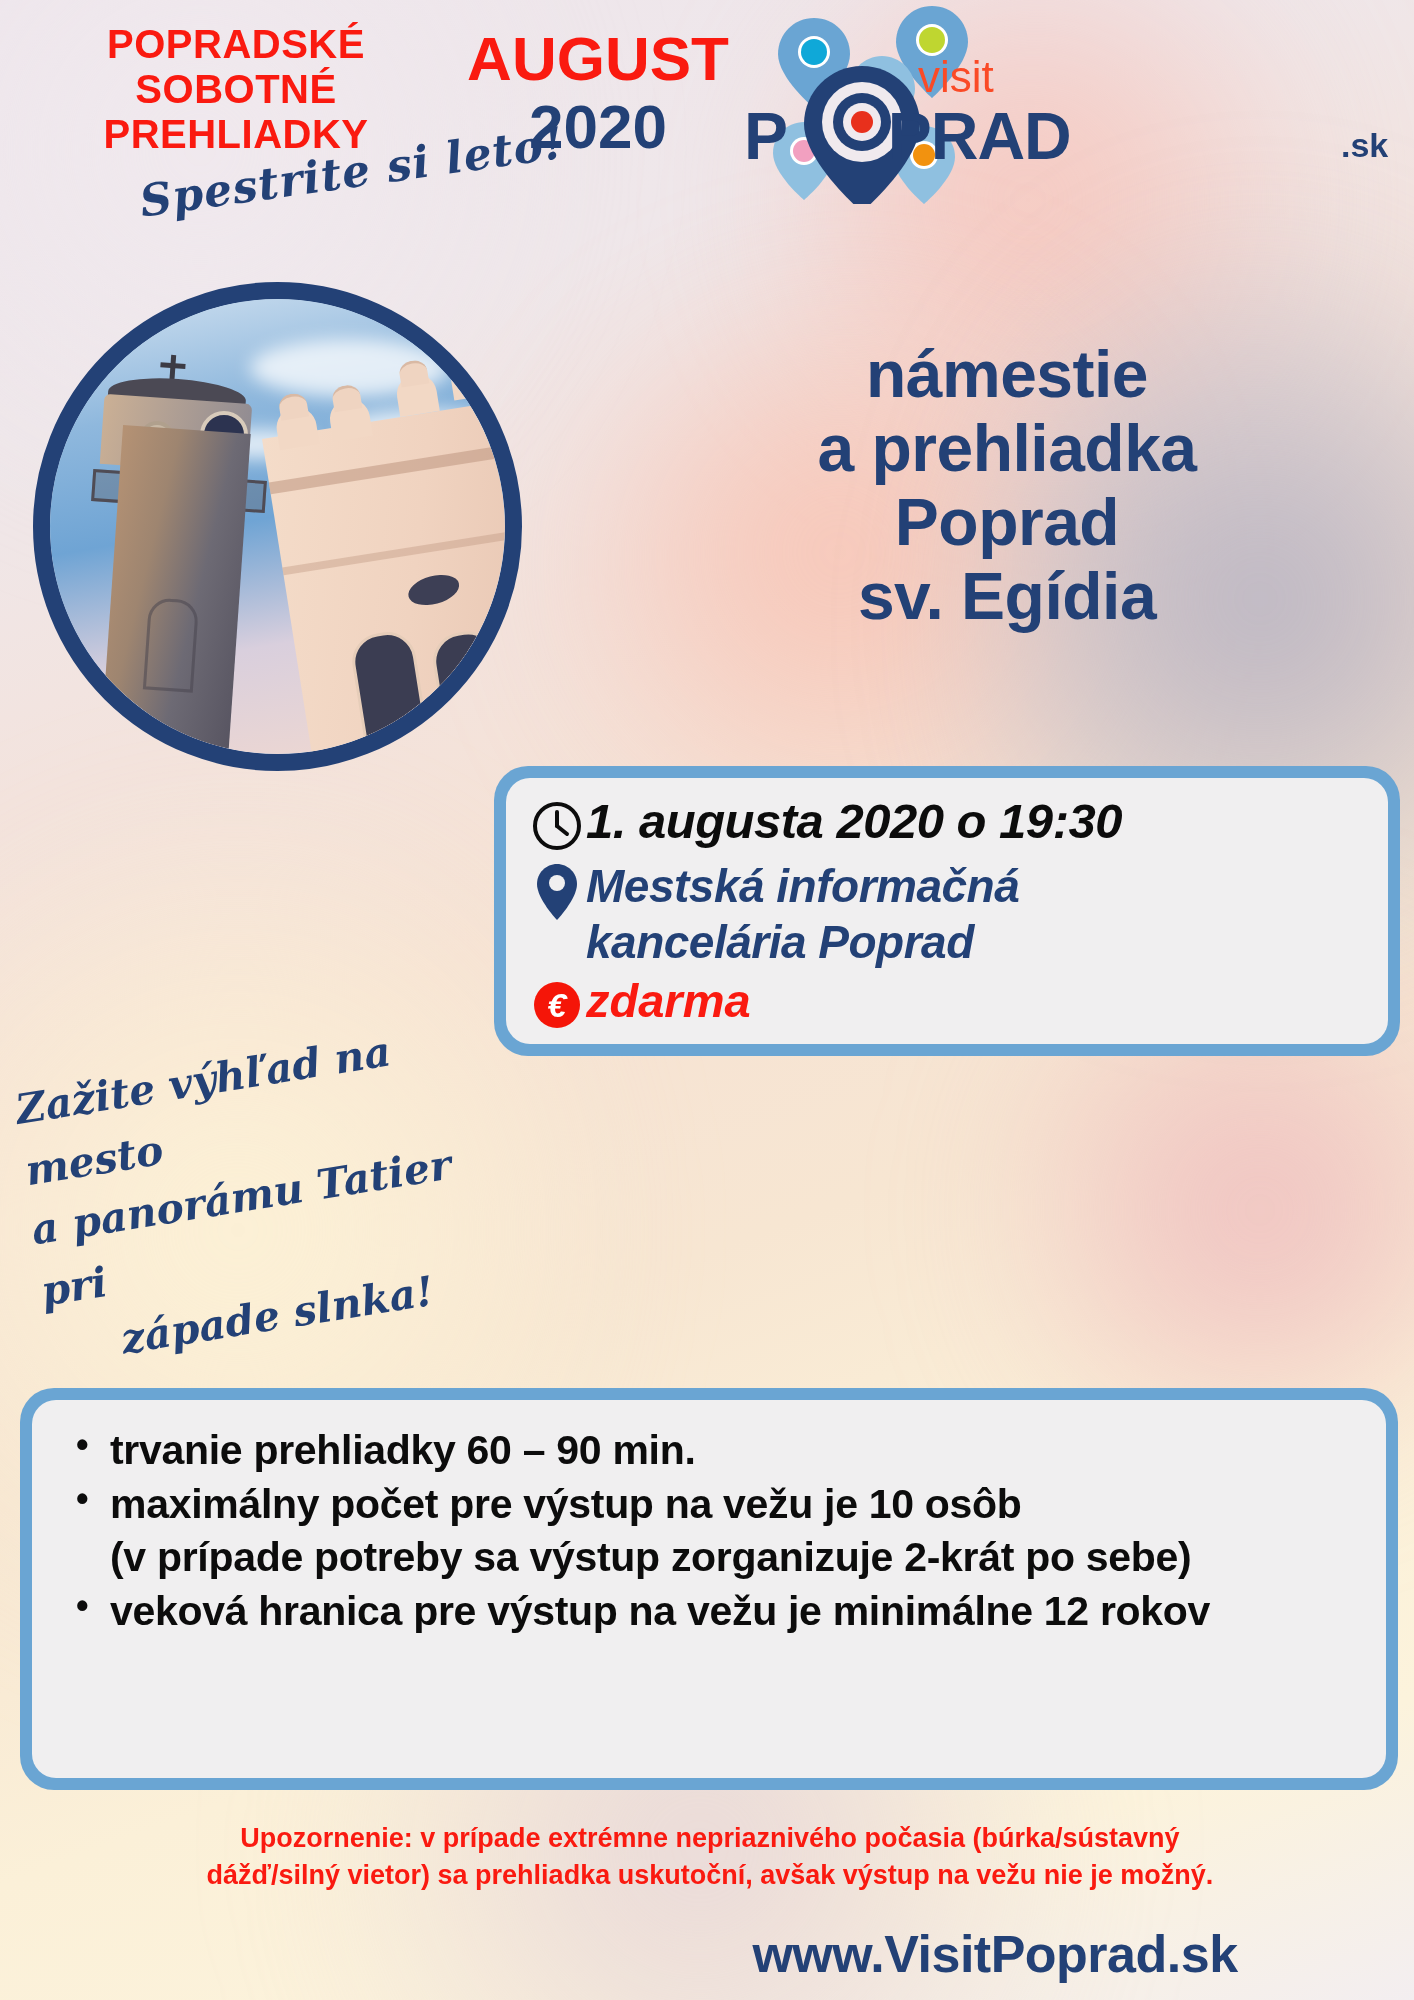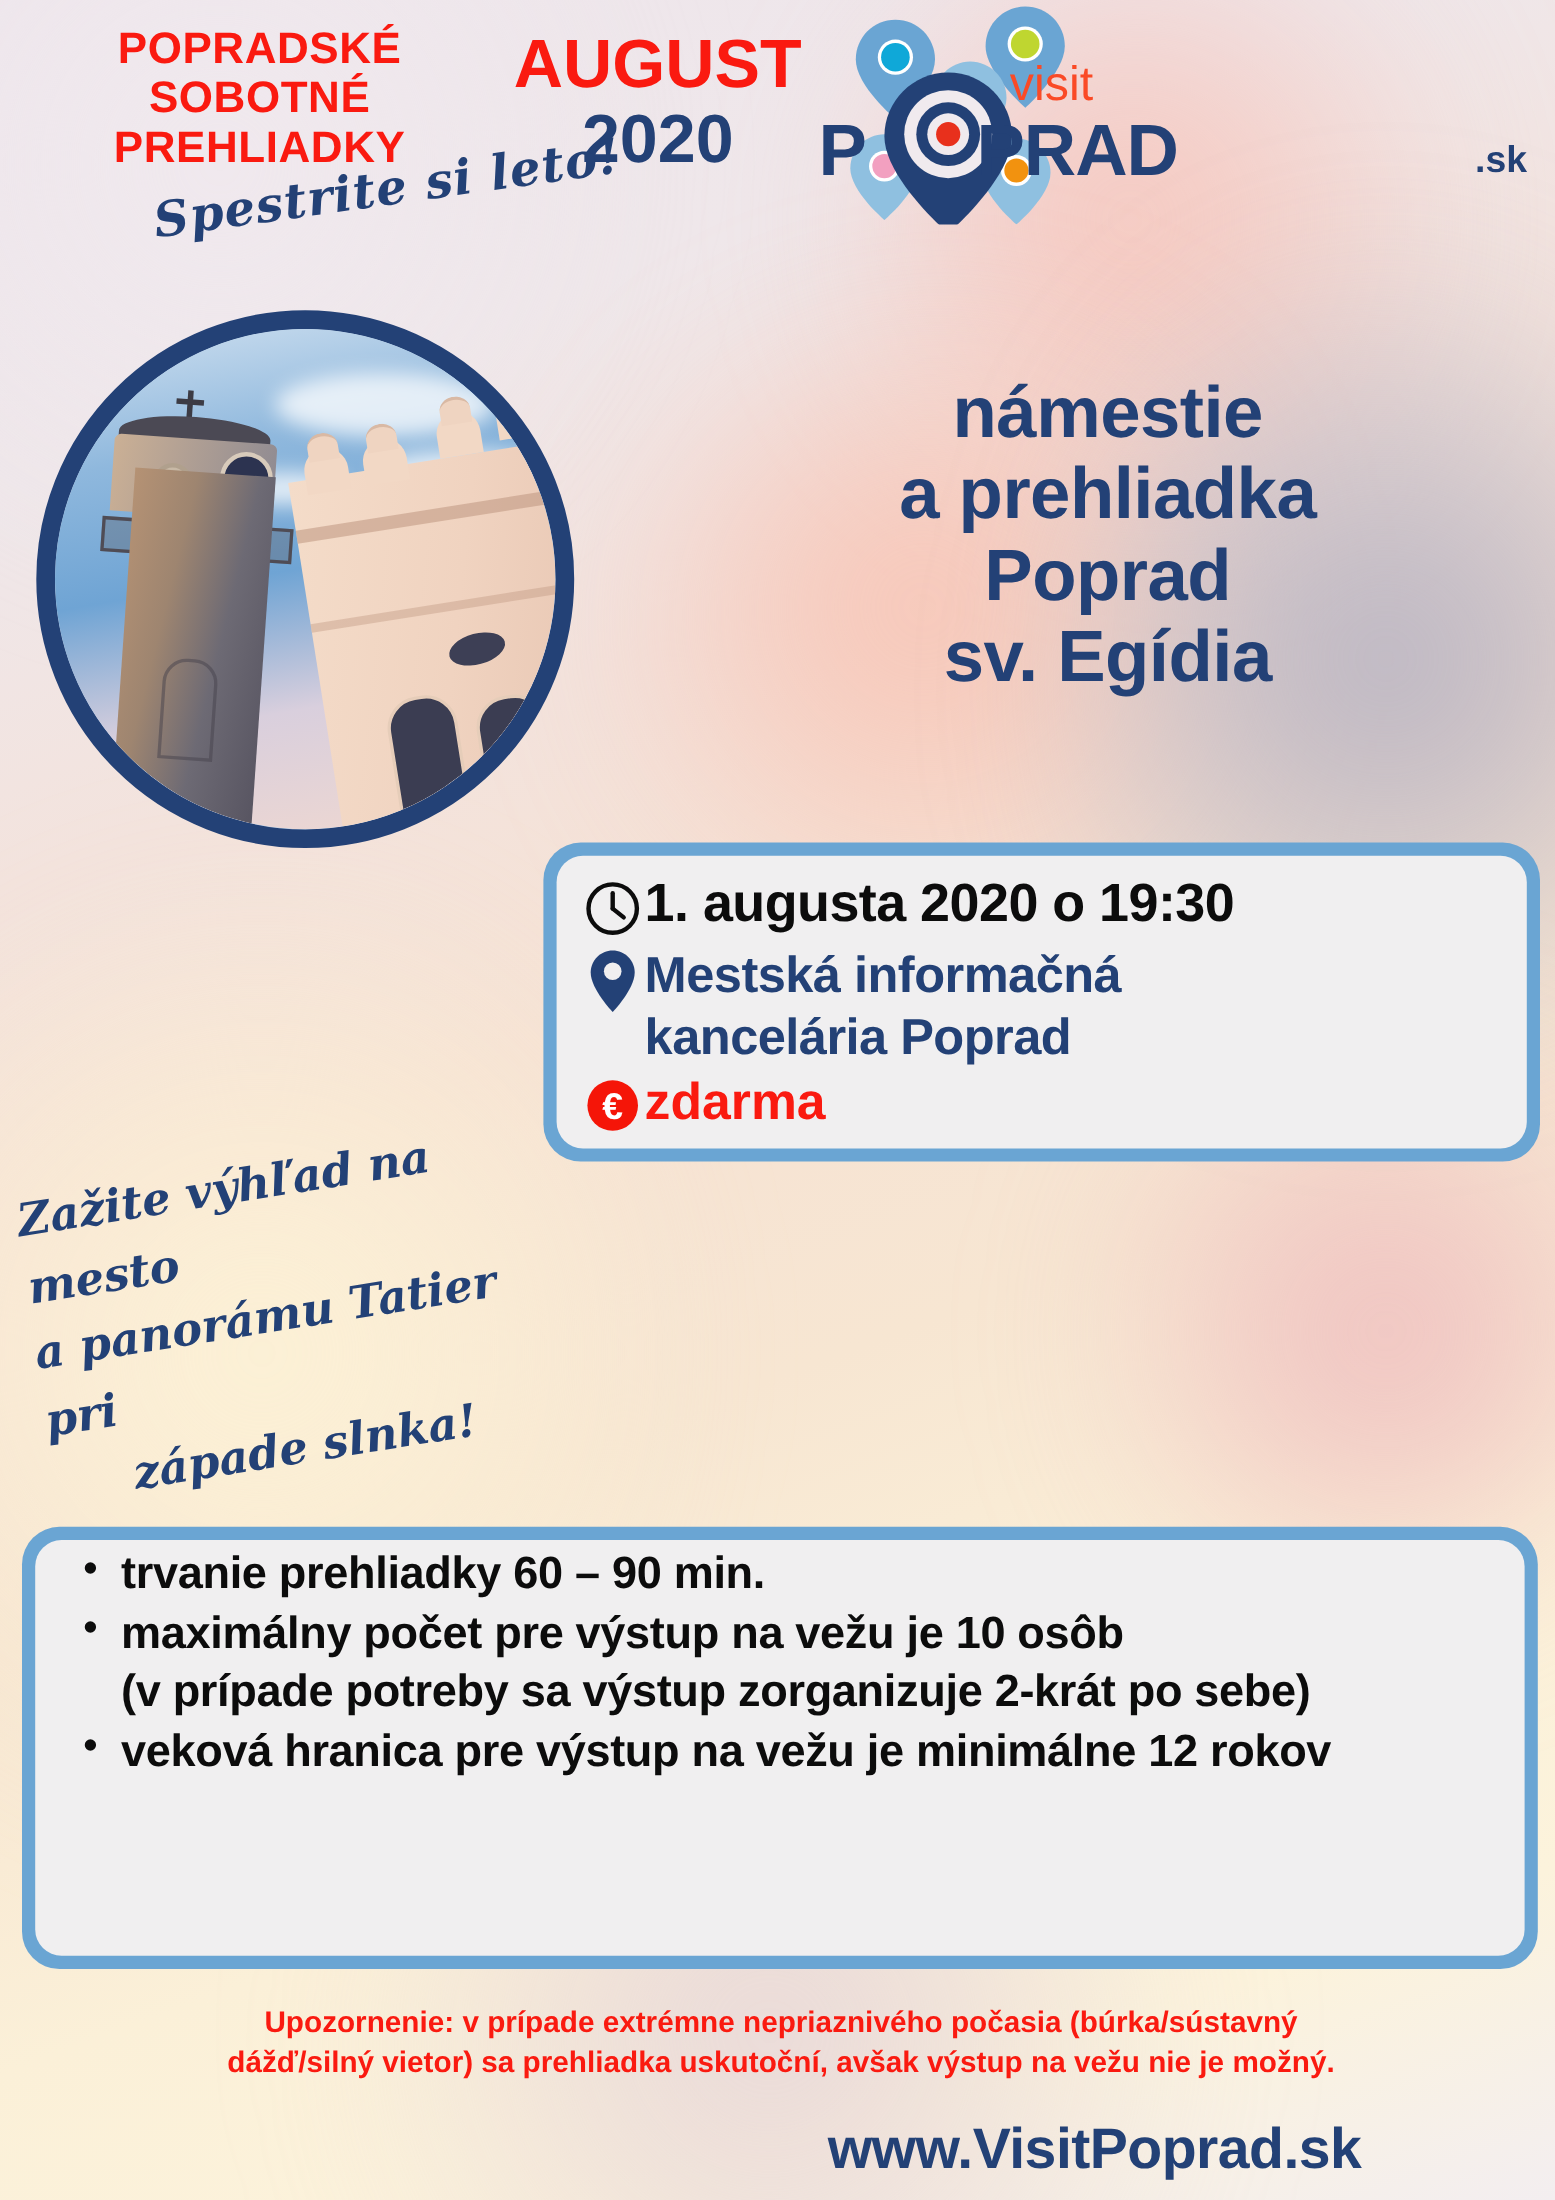--- a/index.html
+++ b/index.html
@@ -312,21 +312,21 @@
     box-sizing: border-box;
     padding: 12px;
   }
   .info-box-inner {
     width: 100%; height: 100%;
     background: #f0eff0;
     border-radius: 24px;
     box-sizing: border-box;
     padding: 18px 22px 10px 22px;
   }
-  .info-row { display: flex; align-items: flex-start; margin-bottom: 6px; }
+  .info-row { display: flex; align-items: flex-start; margin-bottom: 6px; font-style: italic; }
   .info-icon {
     width: 58px; min-width: 58px;
     display: flex; justify-content: center; align-items: flex-start;
     padding-top: 4px;
   }
   .info-date {
     color: #0c0c0c;
     font-weight: 700;
     font-size: 49px;
     line-height: 1.05;
@@ -353,21 +353,21 @@
     background: #6aa5d3;
     border-radius: 34px;
     box-sizing: border-box;
     padding: 12px;
   }
   .notes-inner {
     width: 100%; height: 100%;
     background: #f0eff0;
     border-radius: 24px;
     box-sizing: border-box;
-    padding: 4px 34px;
+    padding: 24px 34px;
   }
   .notes-list {
     margin: 0; padding: 0; list-style: none;
     color: #0c0c0c;
     font-weight: 700;
     font-size: 41px;
     line-height: 1.28;
     letter-spacing: -0.3px;
   }
   .notes-list li {

